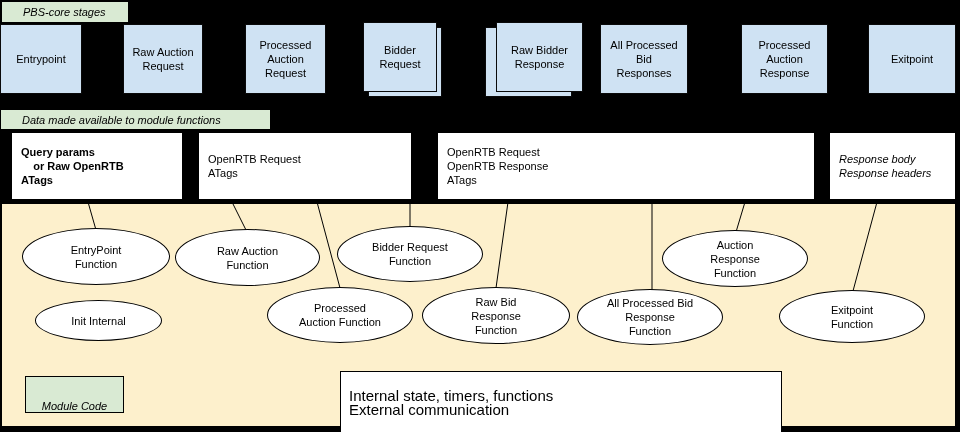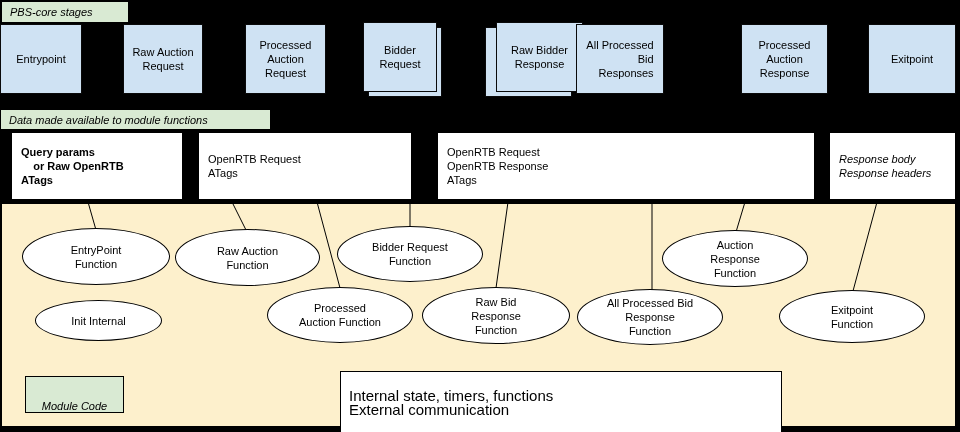--- a/index.html
+++ b/index.html
@@ -14,21 +14,21 @@
   .module-area {
     position:absolute; left:2px; top:204px; width:953px; height:222px;
     background:#fdf0cc;
   }
   svg.connectors { position:absolute; left:0; top:0; width:960px; height:432px; }
   svg.connectors line { stroke:#000; stroke-width:1; }
 
   .label-green {
     position:absolute; background:#d9ead3; border:1px solid #000;
     box-sizing:border-box; font-style:italic; font-size:11px;
-    display:flex; align-items:center; padding-left:8px;
+    display:flex; align-items:center; padding-left:21px;
   }
   .lbl-pbs  { left:1px; top:1px;   width:128px; height:22px; }
   .lbl-data { left:0px; top:109px; width:271px; height:21px; }
 
   .stage {
     position:absolute; top:24px; height:70px;
     background:#cfe2f3; border:1px solid #0a0a0a; box-sizing:border-box;
     display:flex; align-items:center; justify-content:center;
     text-align:center; font-size:11px; line-height:14px; white-space:pre-line;
     z-index:3;
@@ -36,21 +36,21 @@
   .stage-shadow {
     position:absolute; height:70px;
     background:#cfe2f3; border:1px solid #0a0a0a; box-sizing:border-box;
     z-index:2;
   }
   .st0 { left:0;     width:82px; }
   .st1 { left:123px; width:80px; }
   .st2 { left:245px; width:81px; }
   .st3 { left:363px; width:74px; top:22px; }
   .st4 { left:496px; width:87px; top:22px; }
-  .st5 { left:576px; width:88px;text-align:right; }
+  .st5 { left:600px; width:88px; }
   .st6 { left:741px; width:87px; }
   .st7 { left:868px; width:88px; }
   .sh3 { left:368px; width:74px; top:27px; }
   .sh4 { left:485px; width:87px; top:27px; }
 
   .databox {
     position:absolute; top:132px; height:68px;
     background:#fff; border:1px solid #000; box-sizing:border-box;
     display:flex; align-items:center;
     font-size:11px; line-height:14px; z-index:3;

